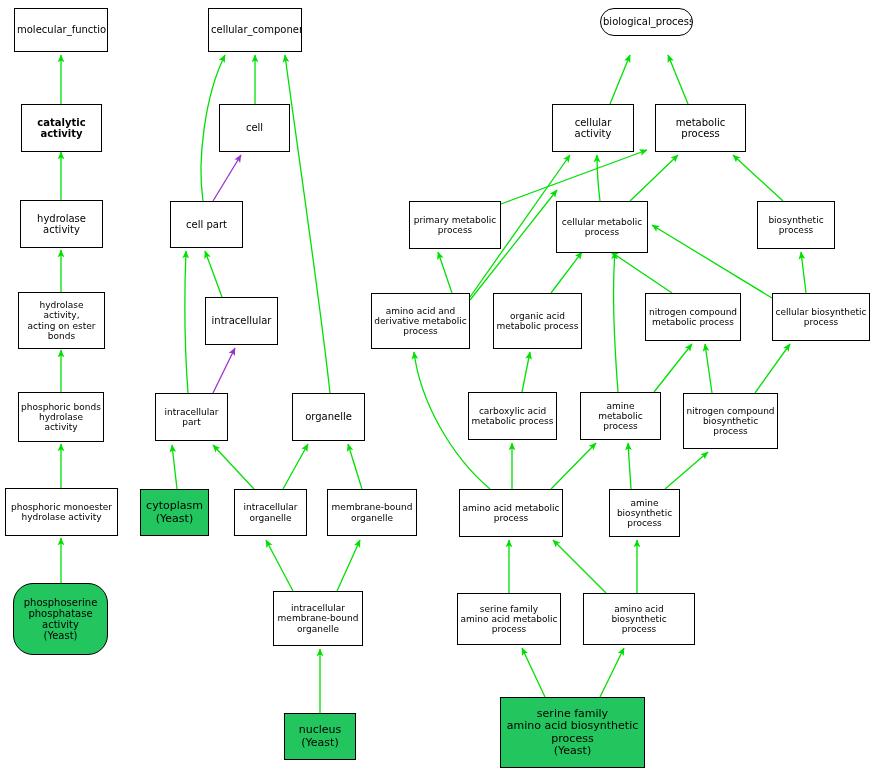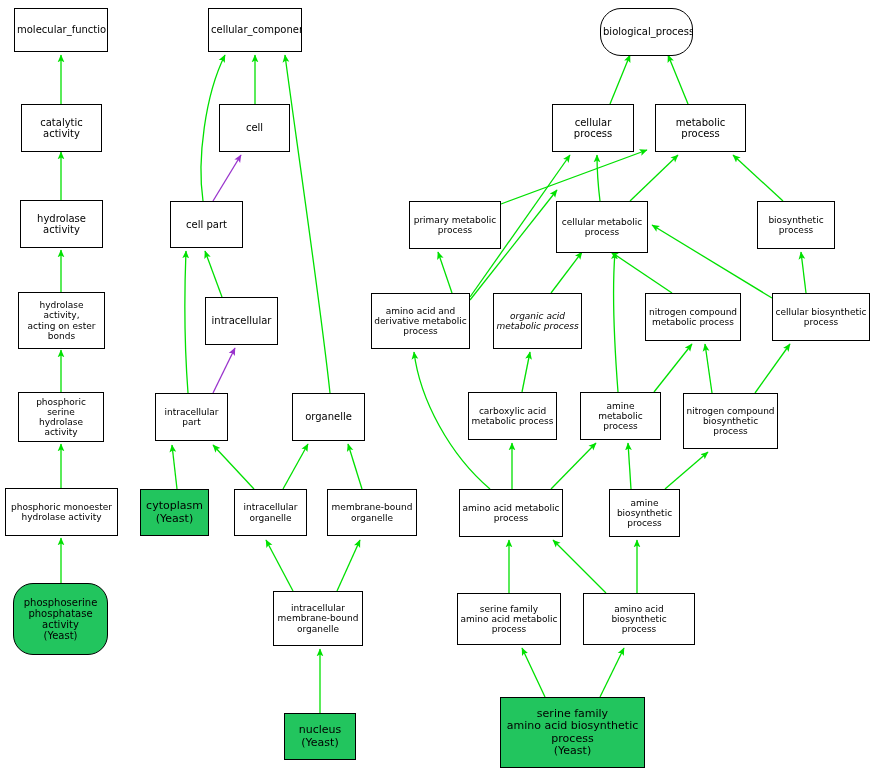--- a/index.html
+++ b/index.html
@@ -107,33 +107,33 @@
       <path d="M 509,593 L 509,540" fill="none" stroke="#00e000" stroke-width="1.3" marker-end="url(#arrow-is-a)"></path>
       <path d="M 606,593 L 553,540" fill="none" stroke="#00e000" stroke-width="1.3" marker-end="url(#arrow-is-a)"></path>
       <path d="M 637,593 L 637,540" fill="none" stroke="#00e000" stroke-width="1.3" marker-end="url(#arrow-is-a)"></path>
       <path d="M 545,697 L 522,648" fill="none" stroke="#00e000" stroke-width="1.3" marker-end="url(#arrow-is-a)"></path>
       <path d="M 600,697 L 624,648" fill="none" stroke="#00e000" stroke-width="1.3" marker-end="url(#arrow-is-a)"></path>
     </svg>
   <div id="nodes">
       <div class="go-node" style="left: 14px; top: 8px; width: 94px; height: 44px; font-size: 10px;">
         <span class="label">molecular_function</span>
       </div>
-      <div class="go-node" style="left: 21px; top: 104px; width: 81px; height: 48px; font-size: 10px;">
+      <div class="go-node" style="left: 21px; top: 104px; width: 81px; height: 48px; font-size: 10px; font-weight: bold;">
         <span class="label">catalytic activity</span>
       </div>
       <div class="go-node" style="left: 20px; top: 200px; width: 83px; height: 48px; font-size: 10px;">
         <span class="label">hydrolase activity</span>
       </div>
       <div class="go-node" style="left: 18px; top: 292px; width: 87px; height: 57px; font-size: 9px;">
         <span class="label">hydrolase activity,
 acting on ester
 bonds</span>
       </div>
       <div class="go-node" style="left: 18px; top: 392px; width: 86px; height: 50px; font-size: 9px;">
-        <span class="label">phosphoric serine
+        <span class="label">phosphoric bonds
 hydrolase activity</span>
       </div>
       <div class="go-node" style="left: 5px; top: 488px; width: 113px; height: 48px; font-size: 9px;">
         <span class="label">phosphoric monoester
 hydrolase activity</span>
       </div>
       <div class="go-node annotated" style="left: 13px; top: 583px; width: 95px; height: 72px; font-size: 10px; border-radius: 20px;">
         <span class="label">phosphoserine
 phosphatase
 activity
@@ -172,25 +172,25 @@
       </div>
       <div class="go-node" style="left: 273px; top: 591px; width: 90px; height: 55px; font-size: 9px;">
         <span class="label">intracellular
 membrane-bound
 organelle</span>
       </div>
       <div class="go-node annotated" style="left: 284px; top: 713px; width: 72px; height: 47px; font-size: 11px;">
         <span class="label">nucleus
 (Yeast)</span>
       </div>
-      <div class="go-node" style="left: 600px; top: 8px; width: 93px; height: 48px; font-size: 10px; border-radius: 21px;">
+      <div class="go-node" style="left: 600px; top: 8px; width: 93px; height: 28px; font-size: 10px; border-radius: 21px;">
         <span class="label">biological_process</span>
       </div>
       <div class="go-node" style="left: 552px; top: 104px; width: 82px; height: 48px; font-size: 10px;">
-        <span class="label">cellular process</span>
+        <span class="label">cellular activity</span>
       </div>
       <div class="go-node" style="left: 655px; top: 104px; width: 91px; height: 48px; font-size: 10px;">
         <span class="label">metabolic process</span>
       </div>
       <div class="go-node" style="left: 409px; top: 201px; width: 92px; height: 48px; font-size: 9px;">
         <span class="label">primary metabolic
 process</span>
       </div>
       <div class="go-node" style="left: 556px; top: 201px; width: 92px; height: 52px; font-size: 9px;">
         <span class="label">cellular metabolic
@@ -198,21 +198,21 @@
       </div>
       <div class="go-node" style="left: 757px; top: 201px; width: 78px; height: 48px; font-size: 9px;">
         <span class="label">biosynthetic
 process</span>
       </div>
       <div class="go-node" style="left: 371px; top: 293px; width: 99px; height: 56px; font-size: 9px;">
         <span class="label">amino acid and
 derivative metabolic
 process</span>
       </div>
-      <div class="go-node" style="left: 493px; top: 293px; width: 89px; height: 56px; font-size: 9px; font-style: italic;">
+      <div class="go-node" style="left: 493px; top: 293px; width: 89px; height: 56px; font-size: 9px;">
         <span class="label">organic acid
 metabolic process</span>
       </div>
       <div class="go-node" style="left: 645px; top: 293px; width: 96px; height: 48px; font-size: 9px;">
         <span class="label">nitrogen compound
 metabolic process</span>
       </div>
       <div class="go-node" style="left: 772px; top: 293px; width: 98px; height: 48px; font-size: 9px;">
         <span class="label">cellular biosynthetic
 process</span>

